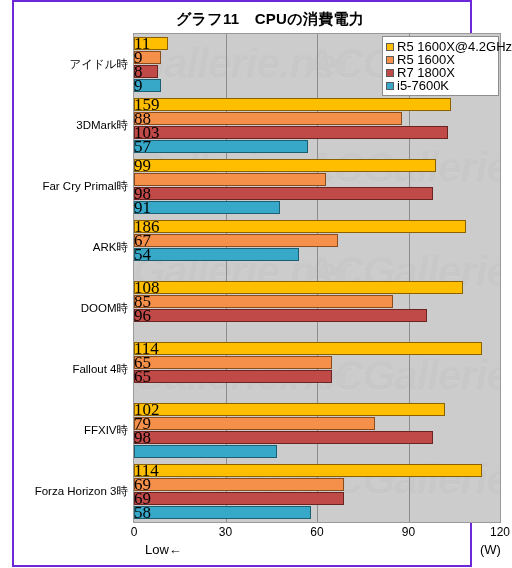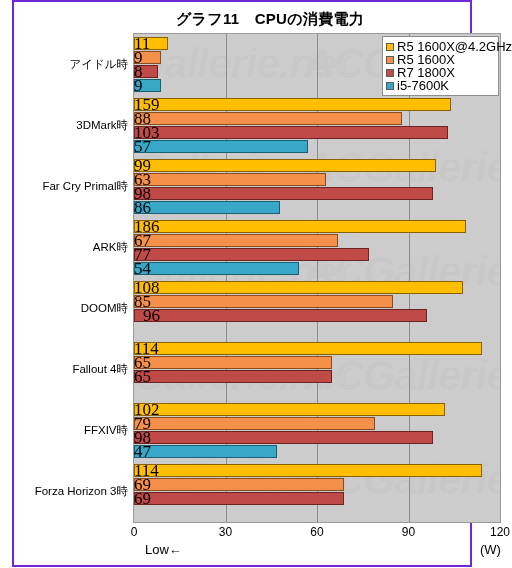--- a/index.html
+++ b/index.html
@@ -249,61 +249,56 @@
             <div class="bar-value" style="left: 0px; width: 174px;">57</div>
           </div>
         </div>
         <div class="bar-group" style="top: 125px;">
           <div class="bar-row">
             <div class="bar s0" style="width: 302px;"></div>
             <div class="bar-value" style="left: 0px; width: 302px;">99</div>
           </div>
           <div class="bar-row">
             <div class="bar s1" style="width: 192px;"></div>
-            <div class="bar-value" style="left: 0px; width: 192px;">63</div>
           </div>
           <div class="bar-row">
             <div class="bar s2" style="width: 299px;"></div>
             <div class="bar-value" style="left: 0px; width: 299px;">98</div>
           </div>
           <div class="bar-row">
             <div class="bar s3" style="width: 146px;"></div>
-            <div class="bar-value" style="left: 0px; width: 146px;">86</div>
+            <div class="bar-value" style="left: 0px; width: 146px;">91</div>
           </div>
         </div>
         <div class="bar-group" style="top: 186px;">
           <div class="bar-row">
             <div class="bar s0" style="width: 332px;"></div>
             <div class="bar-value" style="left: 0px; width: 332px;">186</div>
           </div>
           <div class="bar-row">
             <div class="bar s1" style="width: 204px;"></div>
             <div class="bar-value" style="left: 0px; width: 204px;">67</div>
           </div>
           <div class="bar-row">
-            <div class="bar s2" style="width: 235px;"></div>
-            <div class="bar-value" style="left: 0px; width: 235px;">77</div>
-          </div>
-          <div class="bar-row">
             <div class="bar s3" style="width: 165px;"></div>
             <div class="bar-value" style="left: 0px; width: 165px;">54</div>
           </div>
         </div>
         <div class="bar-group" style="top: 247px;">
           <div class="bar-row">
             <div class="bar s0" style="width: 329px;"></div>
             <div class="bar-value" style="left: 0px; width: 329px;">108</div>
           </div>
           <div class="bar-row">
             <div class="bar s1" style="width: 259px;"></div>
             <div class="bar-value" style="left: 0px; width: 259px;">85</div>
           </div>
           <div class="bar-row">
             <div class="bar s2" style="width: 293px;"></div>
-            <div class="bar-value" style="left: 0px; width: 293px; margin-left: 9px;">96</div>
+            <div class="bar-value" style="left: 0px; width: 293px;">96</div>
           </div>
         </div>
         <div class="bar-group" style="top: 308px;">
           <div class="bar-row">
             <div class="bar s0" style="width: 348px;"></div>
             <div class="bar-value" style="left: 0px; width: 348px;">114</div>
           </div>
           <div class="bar-row">
             <div class="bar s1" style="width: 198px;"></div>
             <div class="bar-value" style="left: 0px; width: 198px;">65</div>
@@ -321,35 +316,38 @@
           <div class="bar-row">
             <div class="bar s1" style="width: 241px;"></div>
             <div class="bar-value" style="left: 0px; width: 241px;">79</div>
           </div>
           <div class="bar-row">
             <div class="bar s2" style="width: 299px;"></div>
             <div class="bar-value" style="left: 0px; width: 299px;">98</div>
           </div>
           <div class="bar-row">
             <div class="bar s3" style="width: 143px;"></div>
-            <div class="bar-value" style="left: 0px; width: 143px;">47</div>
           </div>
         </div>
         <div class="bar-group" style="top: 430px;">
           <div class="bar-row">
             <div class="bar s0" style="width: 348px;"></div>
             <div class="bar-value" style="left: 0px; width: 348px;">114</div>
           </div>
           <div class="bar-row">
             <div class="bar s1" style="width: 210px;"></div>
             <div class="bar-value" style="left: 0px; width: 210px;">69</div>
           </div>
           <div class="bar-row">
             <div class="bar s2" style="width: 210px;"></div>
             <div class="bar-value" style="left: 0px; width: 210px;">69</div>
+          </div>
+          <div class="bar-row">
+            <div class="bar s3" style="width: 177px;"></div>
+            <div class="bar-value" style="left: 0px; width: 177px;">58</div>
           </div>
         </div>
       </div>
   </div>
 
   <div id="cat-labels">
       <div class="cat-label" style="top: 24.5px;">アイドル時</div>
       <div class="cat-label" style="top: 85.5px;">3DMark時</div>
       <div class="cat-label" style="top: 146.5px;">Far Cry Primal時</div>
       <div class="cat-label" style="top: 207.5px;">ARK時</div>

